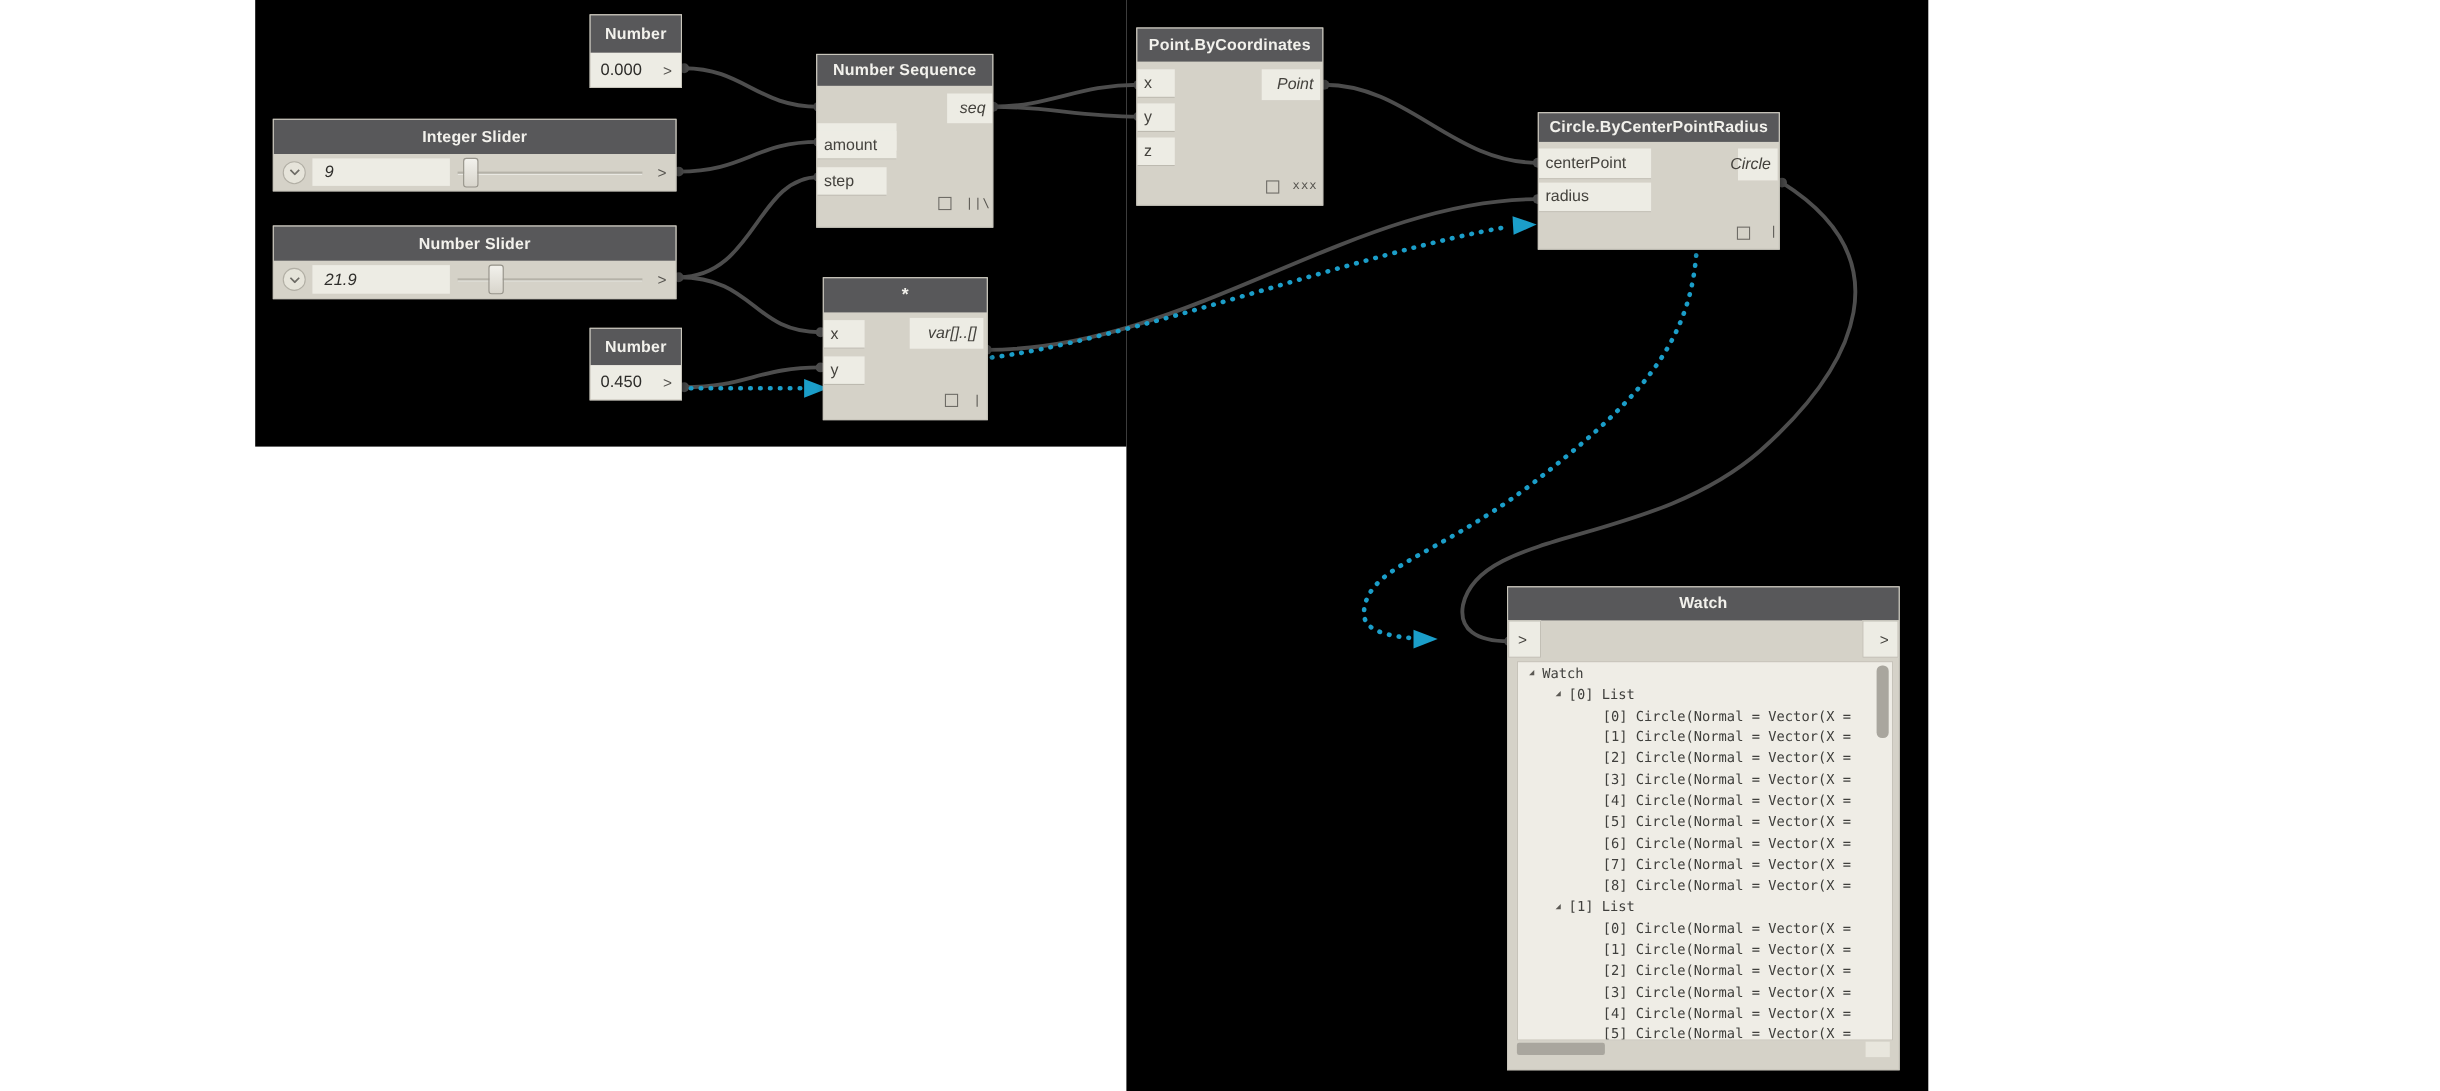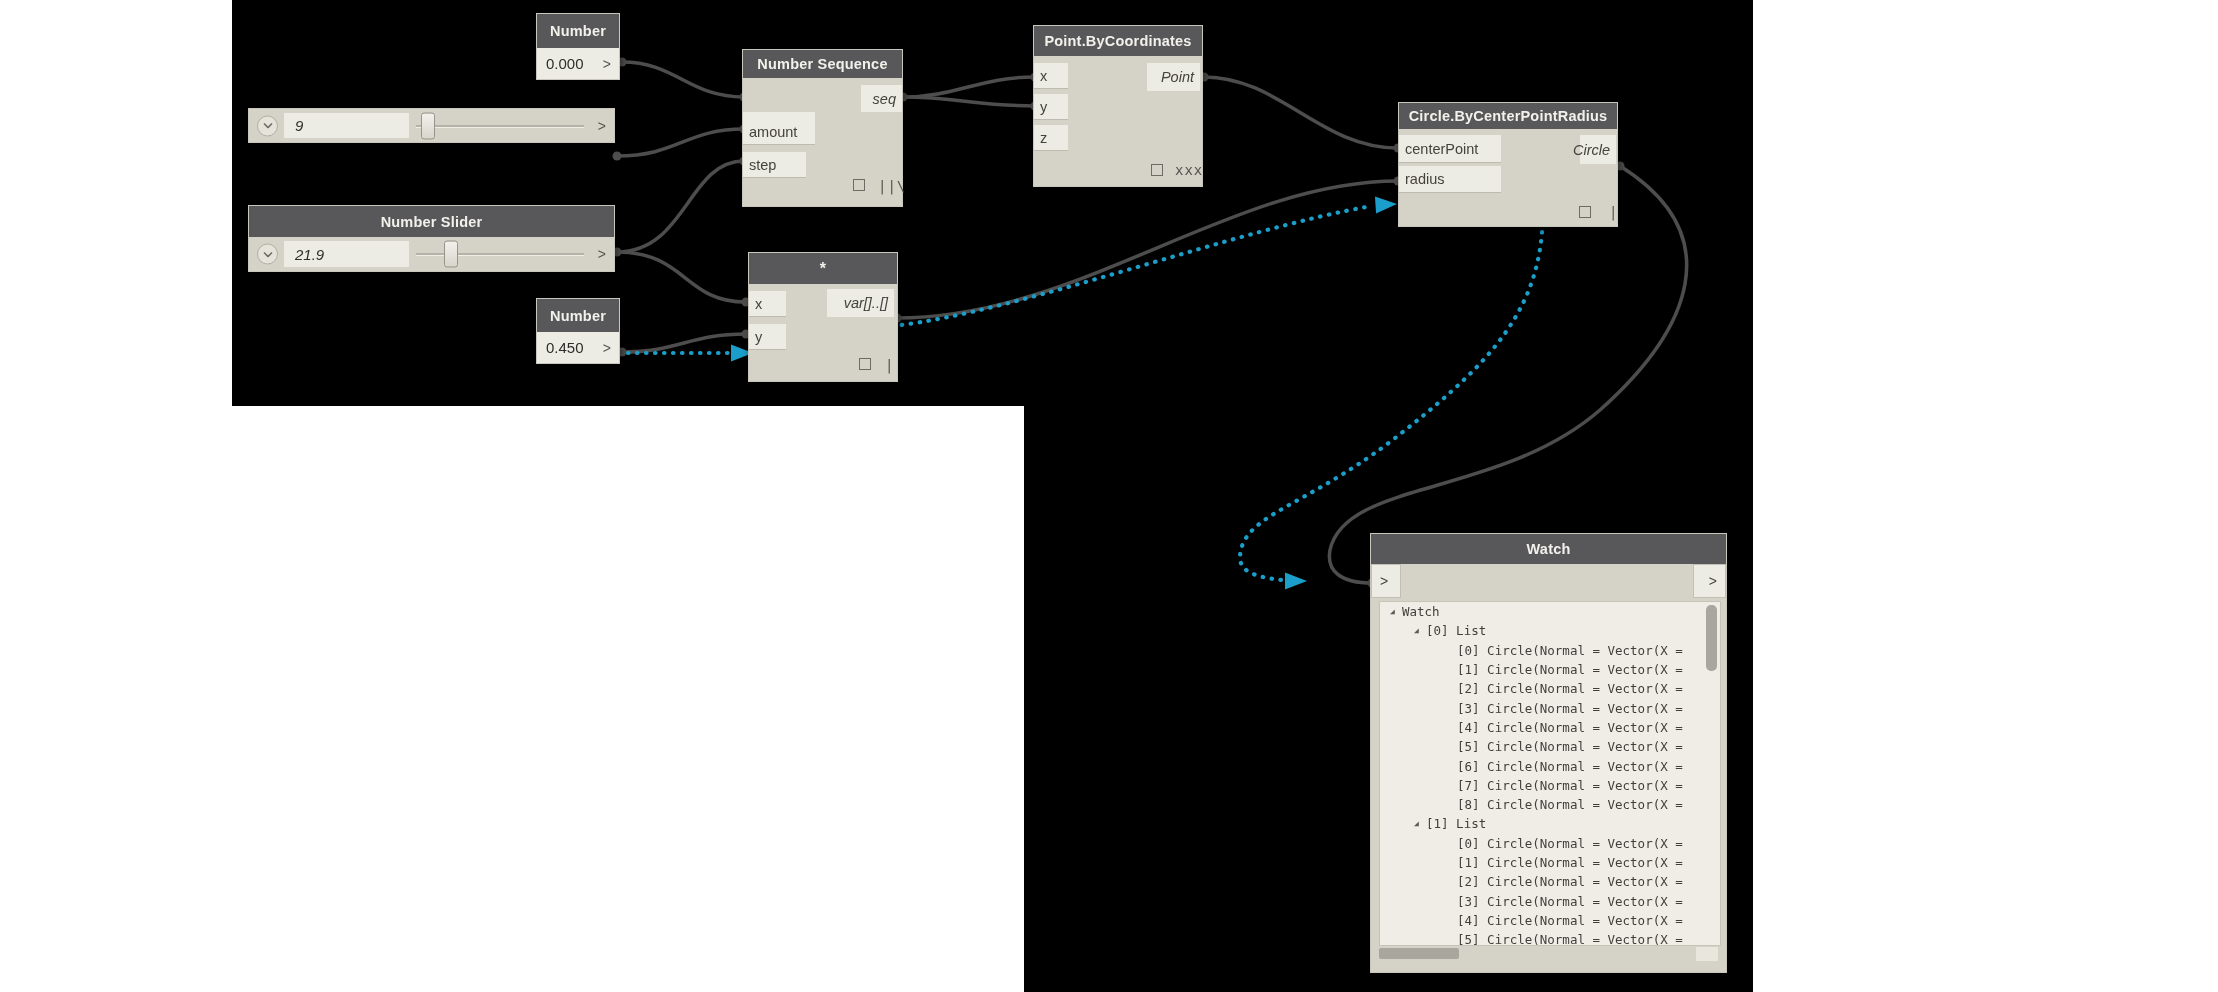--- a/index.html
+++ b/index.html
@@ -30,21 +30,21 @@
         font-size:14.5px;font-weight:700;text-align:center;
         display:flex;align-items:center;justify-content:center;
         letter-spacing:.2px;}
   .node-body{position:relative;width:100%;}
   .port{position:absolute;background:var(--port);color:var(--port-text);
         font-size:14.5px;display:flex;align-items:center;
         padding:0 6px;border-bottom:1px solid #bdbab0;}
   .port.out{justify-content:flex-end;border-bottom:none;font-style:italic;}
   .chk{position:absolute;width:12px;height:12px;border:1.5px solid #6e6c66;
        background:transparent;}
-  .lacing{position:absolute;font-size:14px;color:#55534e;
+  .lacing{position:absolute;font-size:11px;color:#55534e;
           font-family:"DejaVu Sans Mono",monospace;letter-spacing:1px;}
 
   
   .numval{position:absolute;left:0;top:0;right:0;bottom:0;background:var(--port);
           display:flex;align-items:center;font-size:15px;color:#2e2d2a;}
   .numval .v{padding-left:9px;flex:1;}
   .numval .o{padding-right:8px;color:#55534e;font-size:14px;}
 
   
   .slider-body{position:relative;height:100%;}
@@ -139,20 +139,21 @@
     <div class="node-header" style="height:34px;">Number</div>
     <div class="node-body" style="height:31px;">
       <div class="numval">
         <span class="v">0.000</span>
         <span class="o">&gt;</span>
       </div>
     </div>
   </div>
 
   <div class="node" style="left:248px;top:108px;width:367px;">
+    <div class="node-header" style="height:31px;">Integer Slider</div>
     <div class="node-body slider-body" style="height:33px;">
       <div class="chev">
         <svg width="10" height="6" viewBox="0 0 10 6">
             <polyline points="1,1 5,5 9,1" stroke="#6e6c66" stroke-width="1.6" fill="none"></polyline>
           </svg>
       </div>
       <div class="slider-val">9</div>
       <div class="track" style="left:167px;width:168px;"></div>
       <div class="handle" style="left:179px;"></div>
       <div class="slider-out">&gt;</div>

